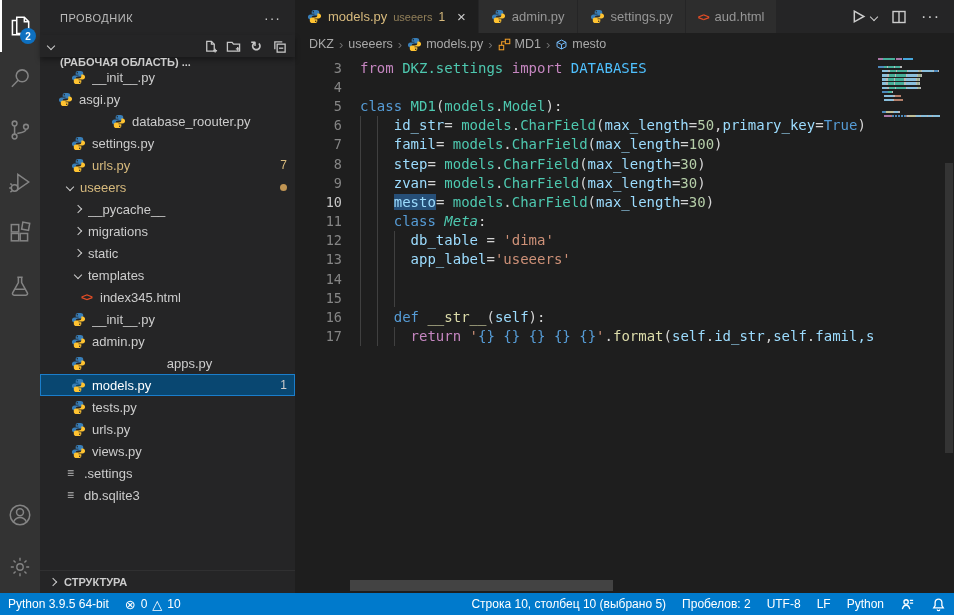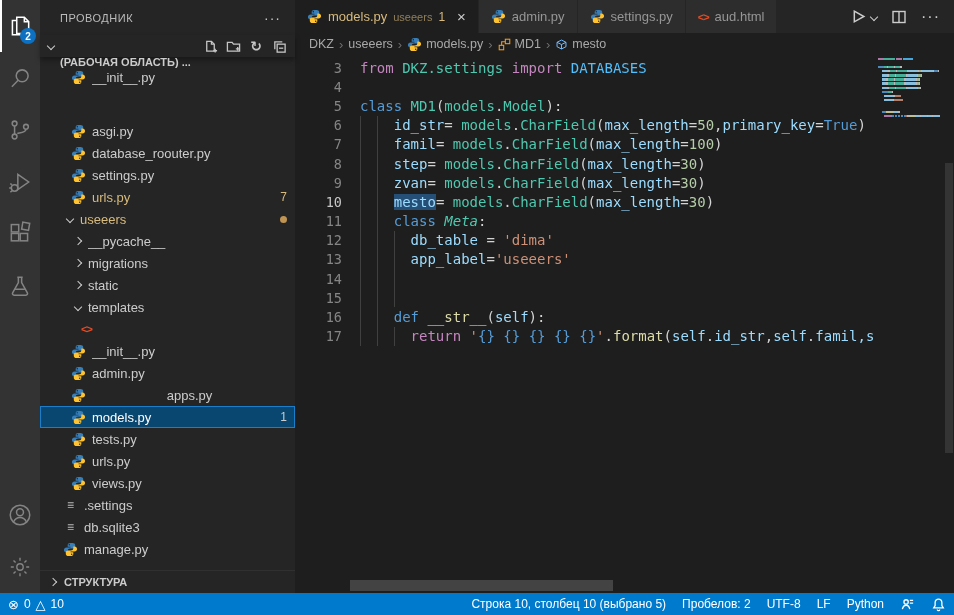--- a/index.html
+++ b/index.html
@@ -217,32 +217,32 @@
             <div style="display: flex; align-items: center; width: 100%;">
               <span class="ficon">
                 <svg viewBox="0 0 16 16" width="15" height="15">
                   <path fill="#387EB8" d="M8 1C5.9 1 5 1.9 5 3.2V5h3v.8H3.6C2.2 5.8 1 6.8 1 8.5s1.2 2.7 2.6 2.7H5V9.4C5 7.9 6.2 7 7.6 7h3.2C12 7 13 6.1 13 4.8V3.2C13 1.9 11.8 1 10.2 1H8zM6.7 2.2a.8.8 0 1 1 0 1.6.8.8 0 0 1 0-1.6z"></path>
                   <path fill="#FFC331" d="M8 15c2.1 0 3-.9 3-2.2V11H8v-.8h4.4c1.4 0 2.6-1 2.6-2.7S13.8 4.8 12.4 4.8H11v1.8C11 8.1 9.8 9 8.4 9H5.2C4 9 3 9.9 3 11.2v1.6C3 14.1 4.2 15 5.8 15H8zm1.3-1.2a.8.8 0 1 1 0-1.6.8.8 0 0 1 0 1.6z"></path>
                 </svg>
               </span>
               <span class="lbl">__init__.py</span>
             </div>
           </div>
-          <div class="row" style="padding-left: 30px; margin-top: 32px;">
+          <div class="row" style="padding-left: 17px;">
             <div style="display: flex; align-items: center; width: 100%;">
               <span class="ficon">
                 <svg viewBox="0 0 16 16" width="15" height="15">
                   <path fill="#387EB8" d="M8 1C5.9 1 5 1.9 5 3.2V5h3v.8H3.6C2.2 5.8 1 6.8 1 8.5s1.2 2.7 2.6 2.7H5V9.4C5 7.9 6.2 7 7.6 7h3.2C12 7 13 6.1 13 4.8V3.2C13 1.9 11.8 1 10.2 1H8zM6.7 2.2a.8.8 0 1 1 0 1.6.8.8 0 0 1 0-1.6z"></path>
                   <path fill="#FFC331" d="M8 15c2.1 0 3-.9 3-2.2V11H8v-.8h4.4c1.4 0 2.6-1 2.6-2.7S13.8 4.8 12.4 4.8H11v1.8C11 8.1 9.8 9 8.4 9H5.2C4 9 3 9.9 3 11.2v1.6C3 14.1 4.2 15 5.8 15H8zm1.3-1.2a.8.8 0 1 1 0-1.6.8.8 0 0 1 0 1.6z"></path>
                 </svg>
               </span>
               <span class="lbl">asgi.py</span>
             </div>
           </div>
-          <div class="row" style="padding-left: 30px;">
+          <div class="row" style="padding-left: 30px; margin-left: 40px;">
             <div style="display: flex; align-items: center; width: 100%;">
               <span class="ficon">
                 <svg viewBox="0 0 16 16" width="15" height="15">
                   <path fill="#387EB8" d="M8 1C5.9 1 5 1.9 5 3.2V5h3v.8H3.6C2.2 5.8 1 6.8 1 8.5s1.2 2.7 2.6 2.7H5V9.4C5 7.9 6.2 7 7.6 7h3.2C12 7 13 6.1 13 4.8V3.2C13 1.9 11.8 1 10.2 1H8zM6.7 2.2a.8.8 0 1 1 0 1.6.8.8 0 0 1 0-1.6z"></path>
                   <path fill="#FFC331" d="M8 15c2.1 0 3-.9 3-2.2V11H8v-.8h4.4c1.4 0 2.6-1 2.6-2.7S13.8 4.8 12.4 4.8H11v1.8C11 8.1 9.8 9 8.4 9H5.2C4 9 3 9.9 3 11.2v1.6C3 14.1 4.2 15 5.8 15H8zm1.3-1.2a.8.8 0 1 1 0-1.6.8.8 0 0 1 0 1.6z"></path>
                 </svg>
               </span>
               <span class="lbl">database_roouter.py</span>
             </div>
           </div>
@@ -308,20 +308,21 @@
                 <span class="chev down"></span>
               </span>
               <span class="lbl">templates</span>
             </div>
           </div>
           <div class="row" style="padding-left: 38px;">
             <div style="display: flex; align-items: center; width: 100%;">
               <span class="ficon">
                 <span class="icon-html">&lt;&gt;</span>
               </span>
+              <span class="lbl">index345.html</span>
             </div>
           </div>
           <div class="row" style="padding-left: 30px;">
             <div style="display: flex; align-items: center; width: 100%;">
               <span class="ficon">
                 <svg viewBox="0 0 16 16" width="15" height="15">
                   <path fill="#387EB8" d="M8 1C5.9 1 5 1.9 5 3.2V5h3v.8H3.6C2.2 5.8 1 6.8 1 8.5s1.2 2.7 2.6 2.7H5V9.4C5 7.9 6.2 7 7.6 7h3.2C12 7 13 6.1 13 4.8V3.2C13 1.9 11.8 1 10.2 1H8zM6.7 2.2a.8.8 0 1 1 0 1.6.8.8 0 0 1 0-1.6z"></path>
                   <path fill="#FFC331" d="M8 15c2.1 0 3-.9 3-2.2V11H8v-.8h4.4c1.4 0 2.6-1 2.6-2.7S13.8 4.8 12.4 4.8H11v1.8C11 8.1 9.8 9 8.4 9H5.2C4 9 3 9.9 3 11.2v1.6C3 14.1 4.2 15 5.8 15H8zm1.3-1.2a.8.8 0 1 1 0-1.6.8.8 0 0 1 0 1.6z"></path>
                 </svg>
               </span>
@@ -402,31 +403,20 @@
               </span>
               <span class="lbl">.settings</span>
             </div>
           </div>
           <div class="row" style="padding-left: 22px;">
             <div style="display: flex; align-items: center; width: 100%;">
               <span class="ficon">
                 <span class="icon-file">≡</span>
               </span>
               <span class="lbl">db.sqlite3</span>
-            </div>
-          </div>
-          <div class="row" style="padding-left: 22px;">
-            <div style="display: flex; align-items: center; width: 100%;">
-              <span class="ficon">
-                <svg viewBox="0 0 16 16" width="15" height="15">
-                  <path fill="#387EB8" d="M8 1C5.9 1 5 1.9 5 3.2V5h3v.8H3.6C2.2 5.8 1 6.8 1 8.5s1.2 2.7 2.6 2.7H5V9.4C5 7.9 6.2 7 7.6 7h3.2C12 7 13 6.1 13 4.8V3.2C13 1.9 11.8 1 10.2 1H8zM6.7 2.2a.8.8 0 1 1 0 1.6.8.8 0 0 1 0-1.6z"></path>
-                  <path fill="#FFC331" d="M8 15c2.1 0 3-.9 3-2.2V11H8v-.8h4.4c1.4 0 2.6-1 2.6-2.7S13.8 4.8 12.4 4.8H11v1.8C11 8.1 9.8 9 8.4 9H5.2C4 9 3 9.9 3 11.2v1.6C3 14.1 4.2 15 5.8 15H8zm1.3-1.2a.8.8 0 1 1 0-1.6.8.8 0 0 1 0 1.6z"></path>
-                </svg>
-              </span>
-              <span class="lbl">manage.py</span>
             </div>
           </div>
         </div>
       <div class="sb-outline">
         <span class="chev right"></span>
         <span>СТРУКТУРА</span>
       </div>
     </div>
 
     <div class="editor">
@@ -729,20 +719,23 @@
             <div class="vthumb"></div>
           </div>
         <div class="hthumb"></div>
       </div>
     </div>
   </div>
 
   <div class="statusbar">
     <div class="st-left" id="st-left">
         <div class="st-item">
+          <span>Python 3.9.5 64-bit</span>
+        </div>
+        <div class="st-item">
           <span class="sic">⊗</span>
           <span>0</span>
           <span class="sic">△</span>
           <span>10</span>
         </div>
       </div>
     <div class="st-right" id="st-right">
         <div class="st-item">
           <span>Строка 10, столбец 10 (выбрано 5)</span>
         </div>

